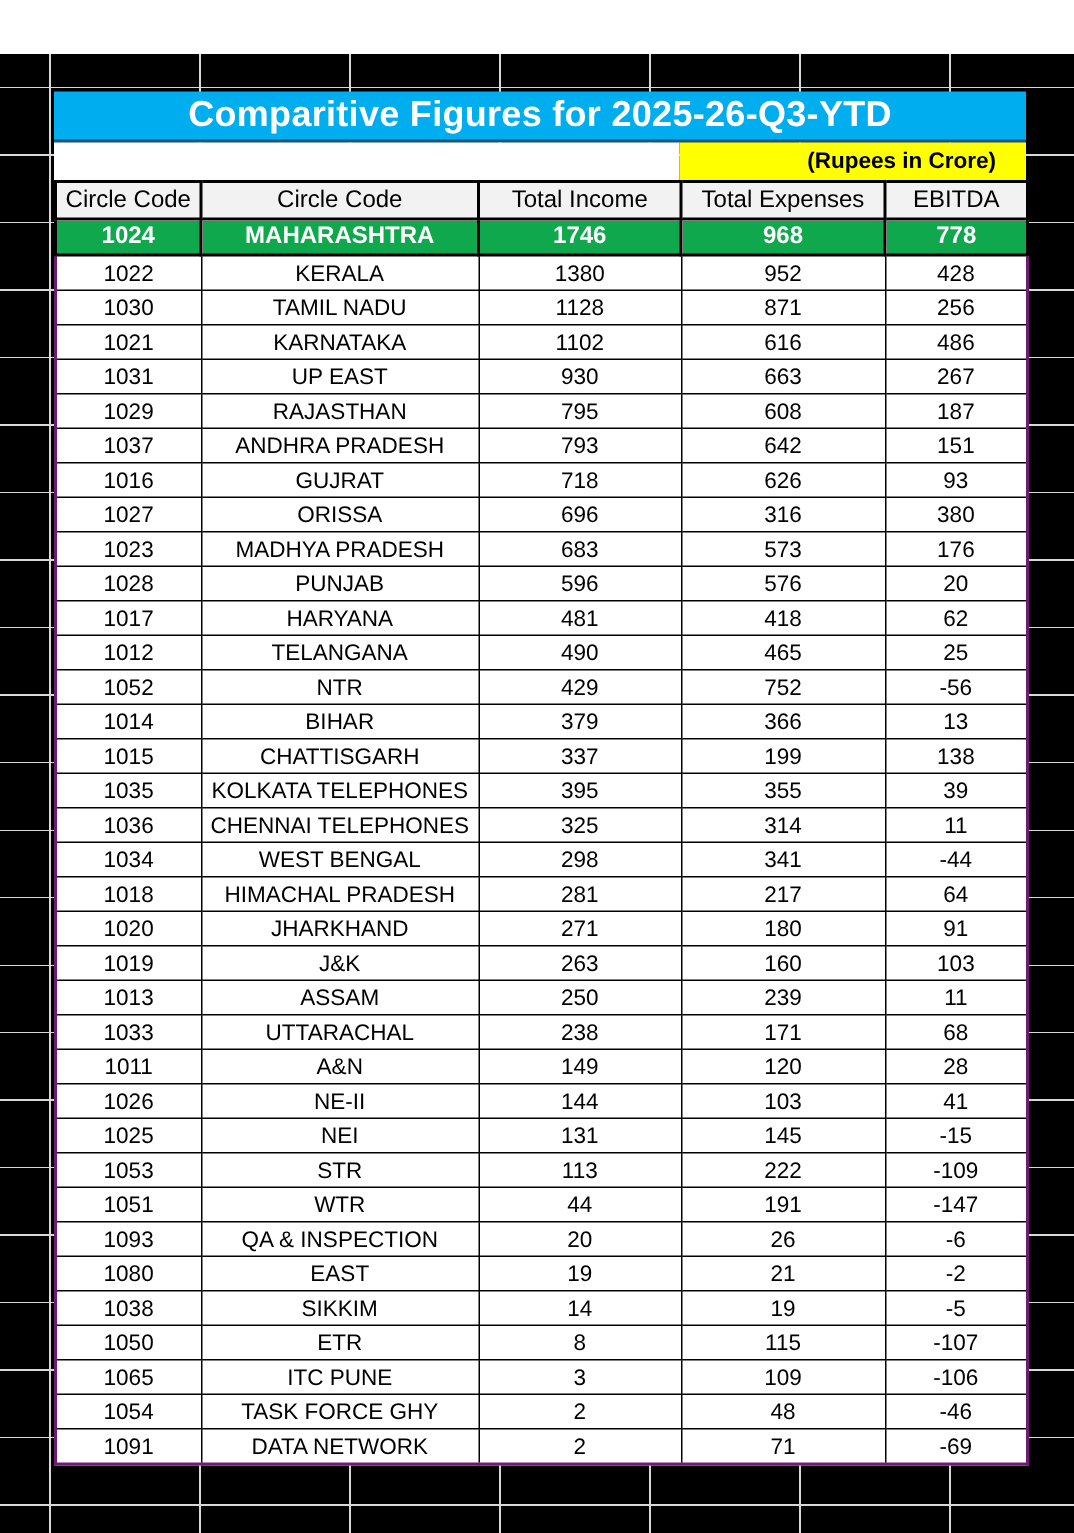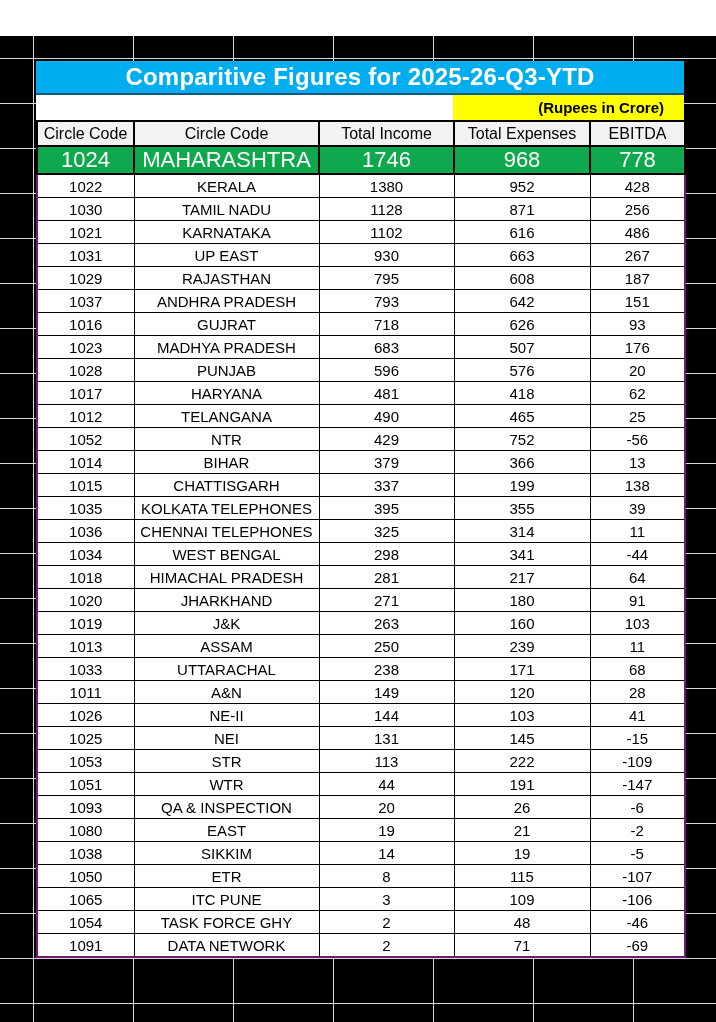--- a/index.html
+++ b/index.html
@@ -85,22 +85,22 @@
     font-size: 16px;
     height: 23px;
     border-top: 2px solid #000;
     border-bottom: 2px solid #000;
     border-left: 2px solid #000;
     border-right: 2px solid #000;
   }
   .report tr.highlight td {
     background: var(--highlight-bg, #0FA84D);
     color: #ffffff;
-    font-weight: normal;
-    font-size: 22px;
+    font-weight: bold;
+    font-size: 16px;
     border-bottom: 2px solid #000;
     border-left: 2px solid #000;
     border-right: 2px solid #000;
   }
 </style>
 </head>
 <body>
 
 <div class="screen">
   <div class="grid-bg"></div>
@@ -179,24 +179,31 @@
           <td>151</td>
         </tr>
         <tr>
           <td>1016</td>
           <td>GUJRAT</td>
           <td>718</td>
           <td>626</td>
           <td>93</td>
         </tr>
         <tr>
+          <td>1027</td>
+          <td>ORISSA</td>
+          <td>696</td>
+          <td>316</td>
+          <td>380</td>
+        </tr>
+        <tr>
           <td>1023</td>
           <td>MADHYA PRADESH</td>
           <td>683</td>
-          <td>507</td>
+          <td>573</td>
           <td>176</td>
         </tr>
         <tr>
           <td>1028</td>
           <td>PUNJAB</td>
           <td>596</td>
           <td>576</td>
           <td>20</td>
         </tr>
         <tr>

